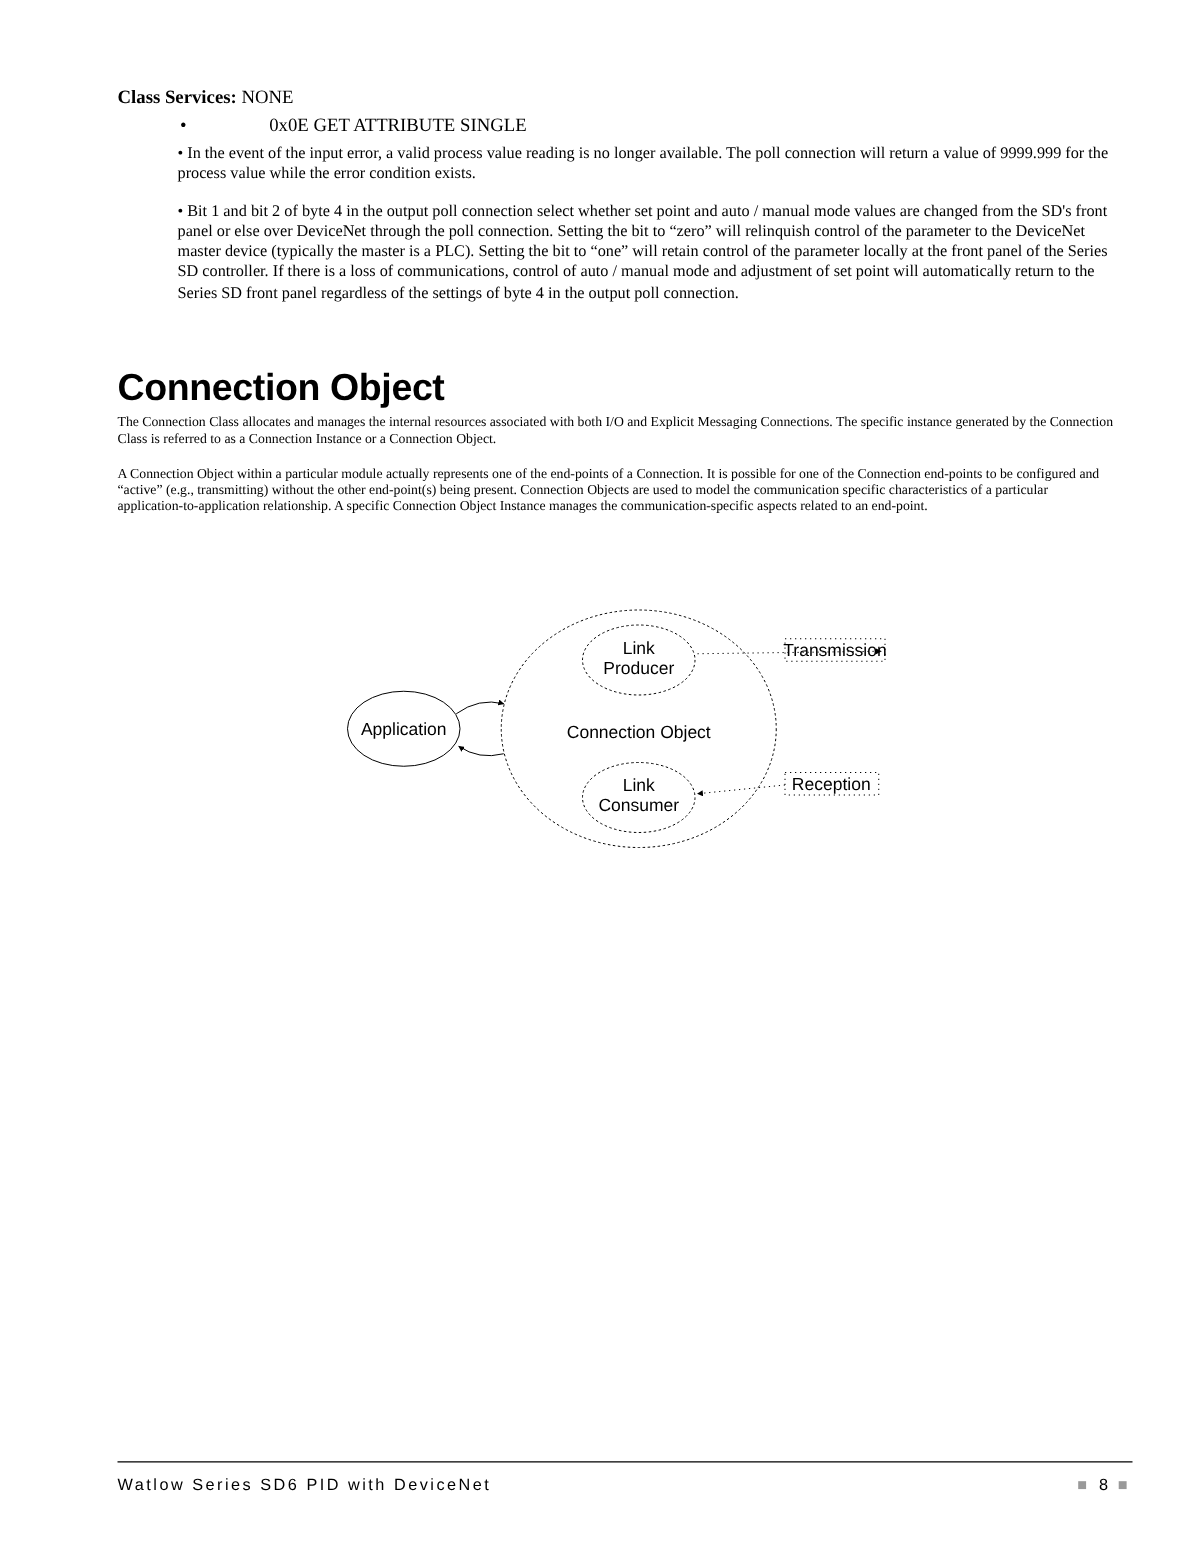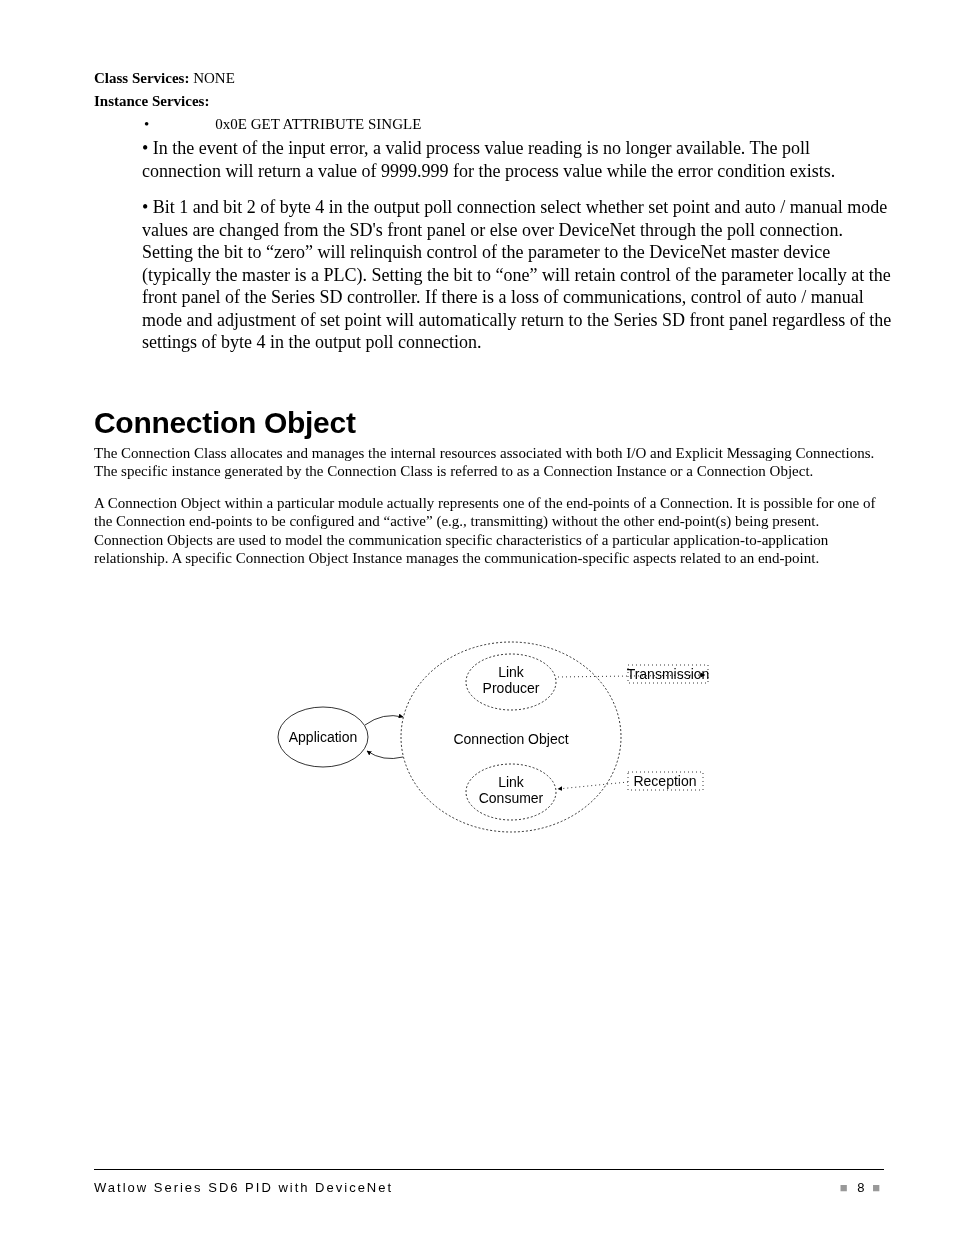--- a/index.html
+++ b/index.html
@@ -34,32 +34,32 @@
   .svc-list .bullet { margin-right: 4px; }
   .svc-list .code { display: inline-block; width: 90px; text-align: right; }
   .section-sub {
     font-size: 18px;
     margin-top: 44px;
     margin-bottom: 8px;
     letter-spacing: -0.2px;
   }
   .para-block {
     margin-left: 48px;
-    font-size: 18px;
+    font-size: 13px;
     line-height: 1.25;
     margin-bottom: 14px;
   }
   .h1 {
     font-size: 30px;
     margin-top: 52px;
     margin-bottom: 4px;
     letter-spacing: -0.3px;
   }
   .body-p {
-    font-size: 15px;
+    font-size: 11px;
     line-height: 1.22;
     margin-bottom: 14px;
   }
   .diagram-wrap {
     margin-top: 60px;
     display: flex;
     justify-content: center;
   }
   .diagram {
     width: 440px;
@@ -68,21 +68,21 @@
   .diagram text {
     font-family: Arial, Helvetica, sans-serif;
     font-size: 14px;
     fill: #000;
   }
   .diagram .thin { stroke: #000; stroke-width: 0.8; fill: none; }
   .diagram .dash { stroke-dasharray: 2 2; }
   .diagram .dot  { stroke-dasharray: 1 3; }
   .footer {
     position: absolute;
-    left: 78px; right: 86px; bottom: 40px;
+    left: 78px; right: 64px; bottom: 40px;
     border-top: 0.8px solid #000;
     padding-top: 10px;
     font-family: Arial, Helvetica, sans-serif;
     font-size: 13px;
     letter-spacing: 2px;
     display: flex;
     justify-content: space-between;
     color: #000;
   }
   .footer .sq { color: #999; letter-spacing: 4px; }
@@ -91,23 +91,20 @@
 </head>
 <body>
 
 <div class="page">
 
   <div class="cls-line">
     <span class="label">Class Services:</span>
     <span>NONE</span>
   </div>
 
-  <div class="cls-line">
-    <span class="label">Instance Services:</span>
-  </div>
 
   <ul class="svc-list">
     <li>
       <span class="bullet">•</span>
       <span class="code">0x0E</span>
       <span>GET ATTRIBUTE SINGLE</span>
     </li>
   </ul>
 
   <div class="para-block">• In the event of the input error, a valid process value reading is no longer available. The poll connection will return a value of 9999.999 for the process value while the error condition exists.</div>

